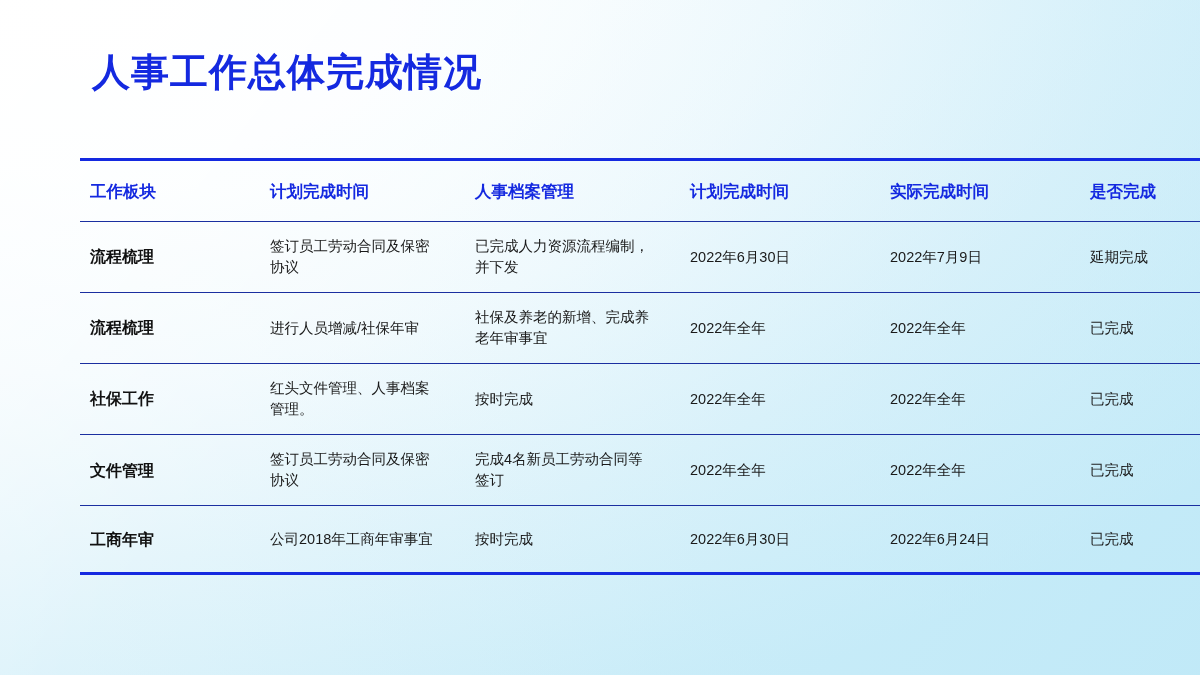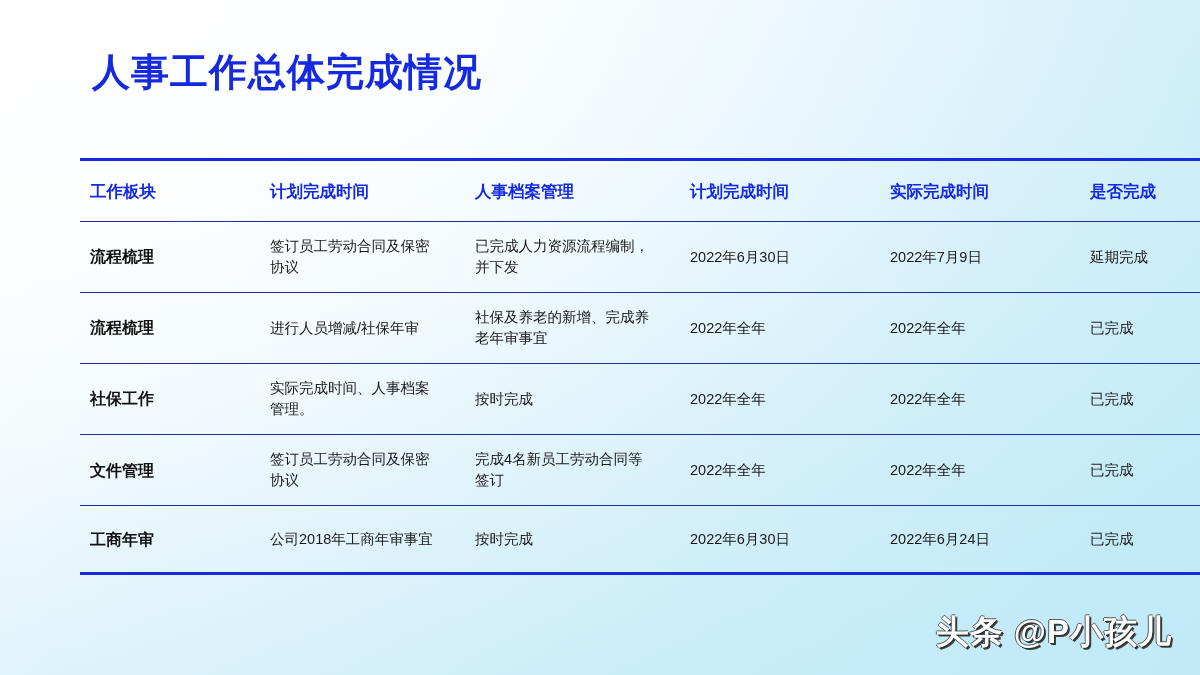--- a/index.html
+++ b/index.html
@@ -167,21 +167,21 @@
               <span class="cell-text wide">社保及养老的新增、完成养老年审事宜</span>
             </td>
           <td>2022年全年</td>
           <td>2022年全年</td>
           <td>已完成</td>
         </tr>
 
         <tr>
           <td class="c-module">社保工作</td>
           <td>
-              <span class="cell-text">实际完成时间、人事档案管理。</span>
+              <span class="cell-text">红头文件管理、人事档案管理。</span>
             </td>
           <td>
               <span class="cell-text wide">按时完成</span>
             </td>
           <td>2022年全年</td>
           <td>2022年全年</td>
           <td>已完成</td>
         </tr>
 
         <tr>
@@ -207,15 +207,14 @@
             </td>
           <td>2022年6月30日</td>
           <td>2022年6月24日</td>
           <td>已完成</td>
         </tr>
 
       </tbody>
     </table>
   </div>
 
-  <div class="watermark">头条 @P小孩儿</div>
 
 </div>
 
 </body></html>

